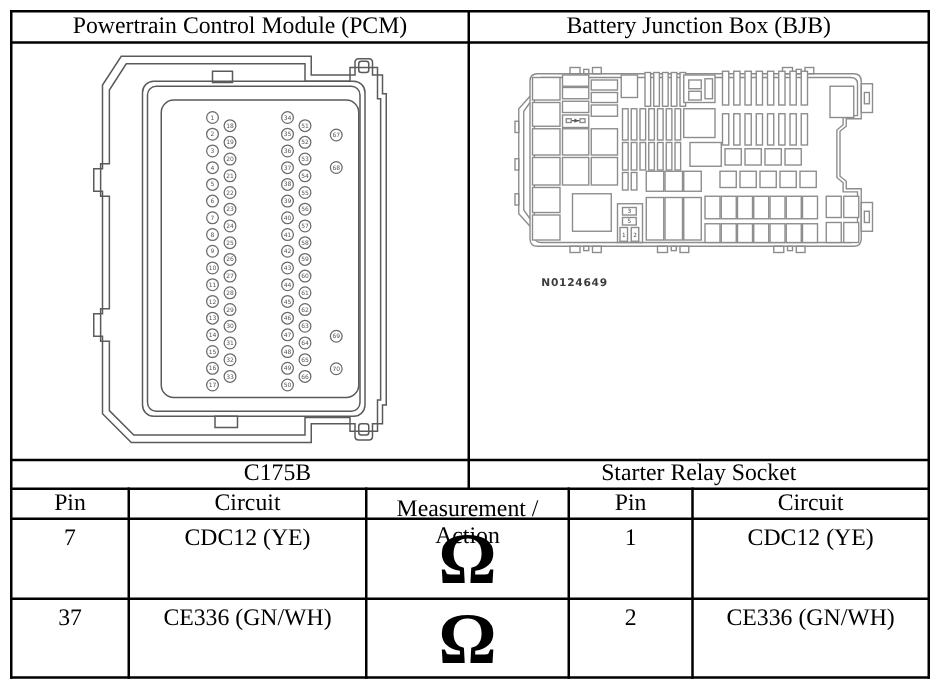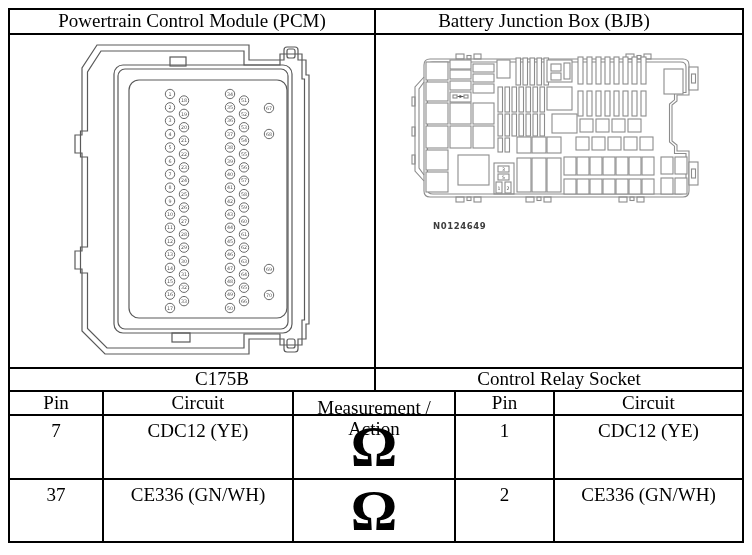--- a/index.html
+++ b/index.html
@@ -342,24 +342,24 @@
   <div class="hline" style="top:541px"></div>
   <div class="vline" style="left:8px;top:8px;height:535px"></div>
   <div class="vline" style="left:742px;top:8px;height:535px"></div>
   <div class="vline" style="left:374px;top:8px;height:384px"></div>
   <div class="vline" style="left:102px;top:390px;height:153px"></div>
   <div class="vline" style="left:292px;top:390px;height:153px"></div>
   <div class="vline" style="left:454px;top:390px;height:153px"></div>
   <div class="vline" style="left:553px;top:390px;height:153px"></div>
 
   <div class="cell" style="left:10px;top:10px;width:364px;height:23px">Powertrain Control Module (PCM)</div>
-  <div class="cell" style="left:361px;top:10px;width:366px;height:23px">Battery Junction Box (BJB)</div>
+  <div class="cell" style="left:376px;top:10px;width:366px;height:23px">Battery Junction Box (BJB)</div>
 
   <div class="cell" style="left:10px;top:369px;width:424px;height:21px">C175B</div>
-  <div class="cell" style="left:376px;top:369px;width:366px;height:21px">Control Relay Socket</div>
+  <div class="cell" style="left:376px;top:369px;width:366px;height:21px">Starter Relay Socket</div>
 
   <div class="cell" style="left:10px;top:392px;width:92px;height:22px">Pin</div>
   <div class="cell" style="left:104px;top:392px;width:188px;height:22px">Circuit</div>
   <div class="cell" style="left:294px;top:408px;width:160px;height:22px">Measurement / Action</div>
   <div class="cell" style="left:456px;top:392px;width:97px;height:22px">Pin</div>
   <div class="cell" style="left:555px;top:392px;width:187px;height:22px">Circuit</div>
 
   <div class="cell top" style="left:10px;top:416px;width:92px;height:62px">7</div>
   <div class="cell top" style="left:104px;top:416px;width:188px;height:62px">CDC12 (YE)</div>
   <div class="cell omega" style="left:294px;top:416px;width:160px;height:62px">Ω</div>

